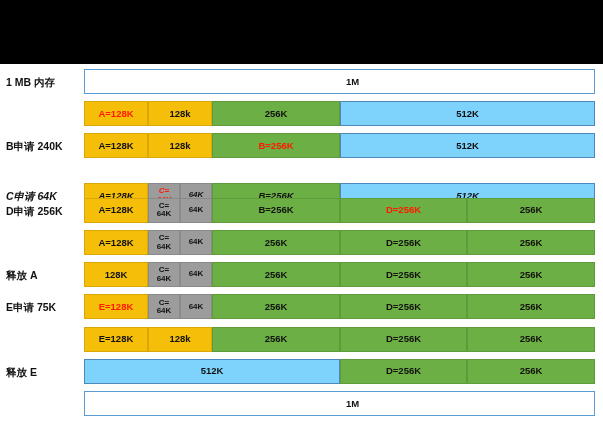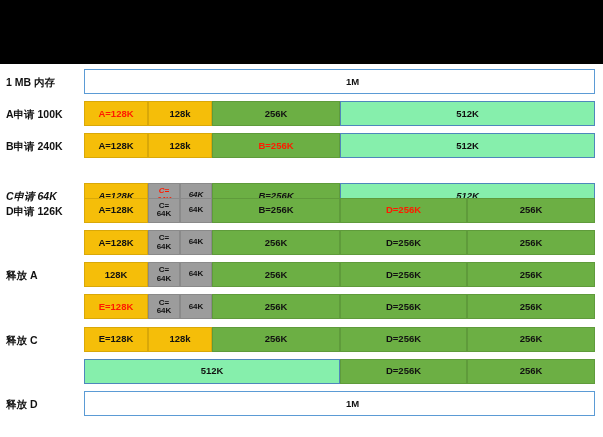--- a/index.html
+++ b/index.html
@@ -71,21 +71,21 @@
   .seg .seg-label {
     font-size: 9.5px;
     font-weight: bold;
     color: #111111;
     line-height: 1.05;
     text-align: center;
     white-space: pre-line;
   }
   .seg.c-orange { background: #F5BE09; border-color: #d9a808; justify-content: center; }
   .seg.c-green  { background: #6CAF44; border-color: #5f9b3b; }
-  .seg.c-blue   { background: #86efac; border-color: #4e87bb; }
+  .seg.c-blue   { background: #7dd3fc; border-color: #4e87bb; }
   .seg.c-gray   { background: #9C9C9C; border-color: #8a8a8a; }
   .seg.c-white  { background: #FFFFFF; border: 1px solid #5B9BD5; }
   .seg.c-white .seg-label { color: #111111; }
   .seg.t-red .seg-label { color: #FF1A00; }
   .seg.small .seg-label { font-size: 8px; }
   .seg.c-white { justify-content: center; }
   .seg.c-white .seg-label { padding-left: 26px; }
 </style>
 </head>
 <body>
@@ -95,21 +95,20 @@
 <div id="diagram">
     <div class="row" style="top: 5px;">
       <div class="row-label">1 MB 内存</div>
       <div class="bar" style="left: 84px; width: 511px;">
         <div class="seg c-white" style="left: 0px; width: 511px;">
           <span class="seg-label">1M</span>
         </div>
       </div>
     </div>
     <div class="row" style="top: 37.2px;">
-      <div class="row-label">A申请 100K</div>
       <div class="bar" style="left: 84px; width: 511px;">
         <div class="seg c-orange t-red" style="left: 0px; width: 64px;">
           <span class="seg-label">A=128K</span>
         </div>
         <div class="seg c-orange" style="left: 64px; width: 64px;">
           <span class="seg-label">128k</span>
         </div>
         <div class="seg c-green" style="left: 128px; width: 128px;">
           <span class="seg-label">256K</span>
         </div>
@@ -150,21 +149,21 @@
         </div>
         <div class="seg c-green" style="left: 128px; width: 128px;">
           <span class="seg-label">B=256K</span>
         </div>
         <div class="seg c-blue" style="left: 256px; width: 255px;">
           <span class="seg-label">512K</span>
         </div>
       </div>
     </div>
     <div class="row" style="top: 133.8px;">
-      <div class="row-label">D申请 126K</div>
+      <div class="row-label">D申请 256K</div>
       <div class="bar" style="left: 84px; width: 511px;">
         <div class="seg c-orange" style="left: 0px; width: 64px;">
           <span class="seg-label">A=128K</span>
         </div>
         <div class="seg c-gray small" style="left: 64px; width: 32px;">
           <span class="seg-label">C=
 64K</span>
         </div>
         <div class="seg c-gray small" style="left: 96px; width: 32px;">
           <span class="seg-label">64K</span>
@@ -221,20 +220,21 @@
         </div>
         <div class="seg c-green" style="left: 256px; width: 127px;">
           <span class="seg-label">D=256K</span>
         </div>
         <div class="seg c-green" style="left: 383px; width: 128px;">
           <span class="seg-label">256K</span>
         </div>
       </div>
     </div>
     <div class="row" style="top: 230.4px;">
+      <div class="row-label">E申请 75K</div>
       <div class="bar" style="left: 84px; width: 511px;">
         <div class="seg c-orange t-red" style="left: 0px; width: 64px;">
           <span class="seg-label">E=128K</span>
         </div>
         <div class="seg c-gray small" style="left: 64px; width: 32px;">
           <span class="seg-label">C=
 64K</span>
         </div>
         <div class="seg c-gray small" style="left: 96px; width: 32px;">
           <span class="seg-label">64K</span>
@@ -244,53 +244,52 @@
         </div>
         <div class="seg c-green" style="left: 256px; width: 127px;">
           <span class="seg-label">D=256K</span>
         </div>
         <div class="seg c-green" style="left: 383px; width: 128px;">
           <span class="seg-label">256K</span>
         </div>
       </div>
     </div>
     <div class="row" style="top: 262.6px;">
-      <div class="row-label">释放 C</div>
       <div class="bar" style="left: 84px; width: 511px;">
         <div class="seg c-orange" style="left: 0px; width: 64px;">
           <span class="seg-label">E=128K</span>
         </div>
         <div class="seg c-orange" style="left: 64px; width: 64px;">
           <span class="seg-label">128k</span>
         </div>
         <div class="seg c-green" style="left: 128px; width: 128px;">
           <span class="seg-label">256K</span>
         </div>
         <div class="seg c-green" style="left: 256px; width: 127px;">
           <span class="seg-label">D=256K</span>
         </div>
         <div class="seg c-green" style="left: 383px; width: 128px;">
           <span class="seg-label">256K</span>
         </div>
       </div>
     </div>
     <div class="row" style="top: 294.8px;">
+      <div class="row-label">释放 E</div>
       <div class="bar" style="left: 84px; width: 511px;">
         <div class="seg c-blue" style="left: 0px; width: 256px;">
           <span class="seg-label">512K</span>
         </div>
         <div class="seg c-green" style="left: 256px; width: 127px;">
           <span class="seg-label">D=256K</span>
         </div>
         <div class="seg c-green" style="left: 383px; width: 128px;">
           <span class="seg-label">256K</span>
         </div>
       </div>
     </div>
     <div class="row" style="top: 327px;">
-      <div class="row-label">释放 D</div>
       <div class="bar" style="left: 84px; width: 511px;">
         <div class="seg c-white" style="left: 0px; width: 511px;">
           <span class="seg-label">1M</span>
         </div>
       </div>
     </div>
   </div>
 
 </body></html>

